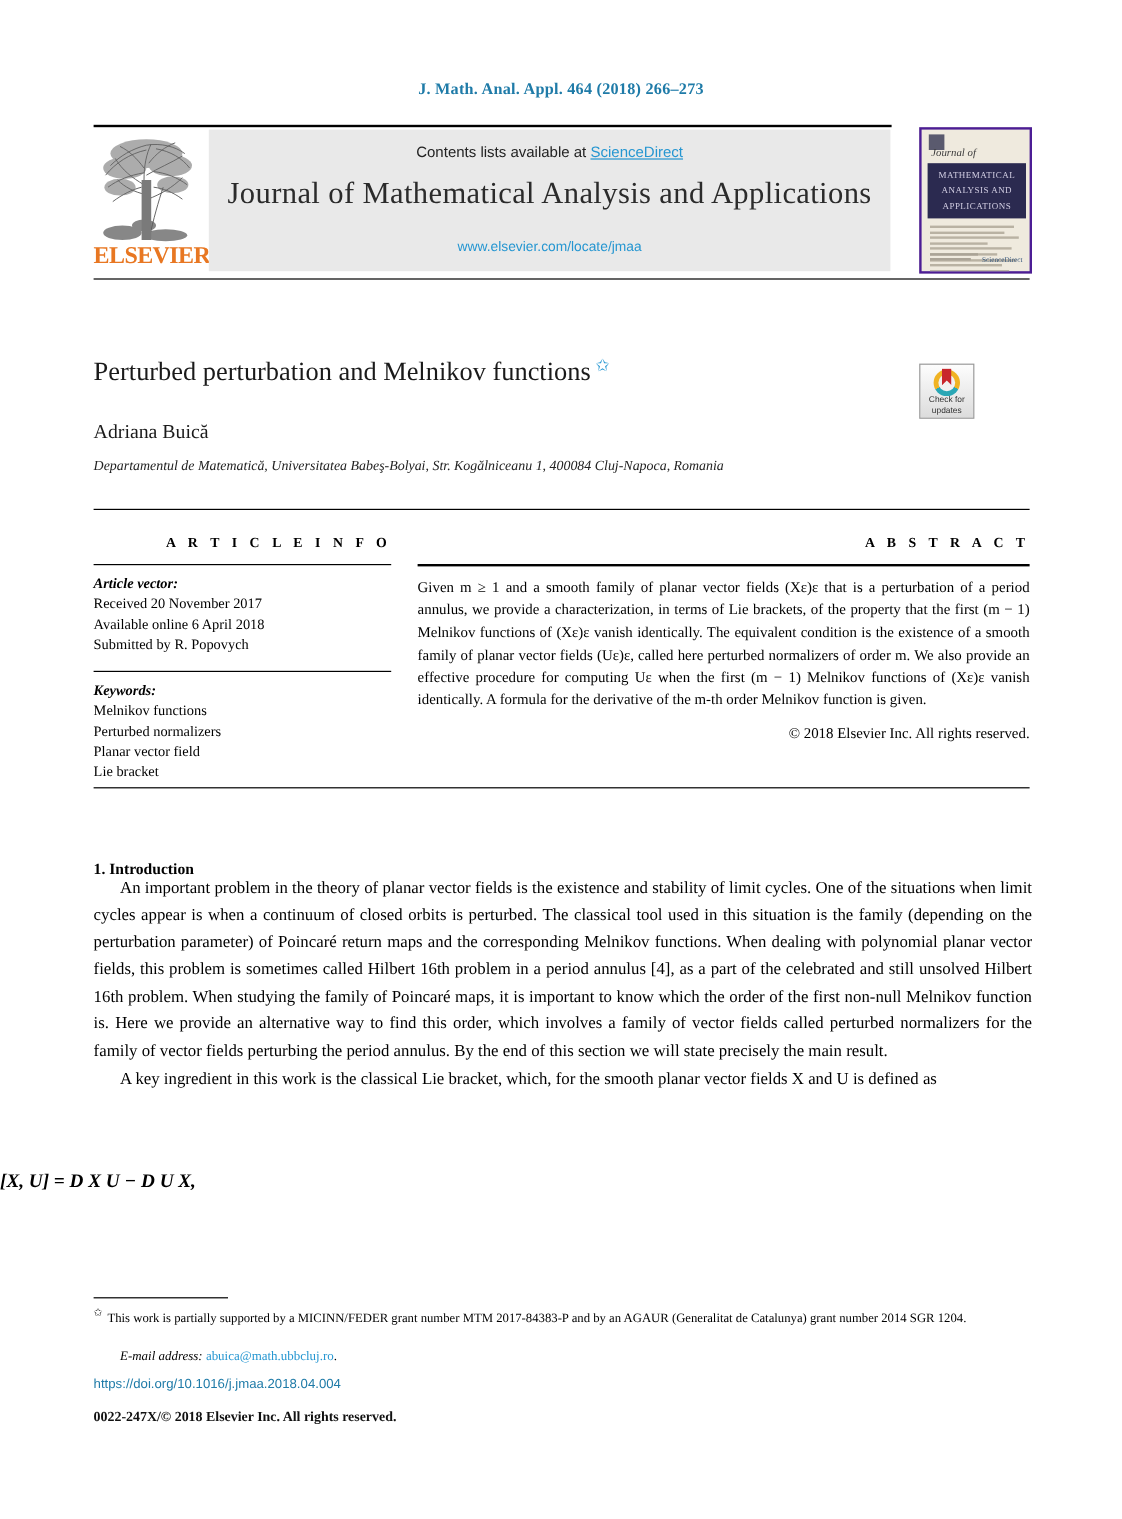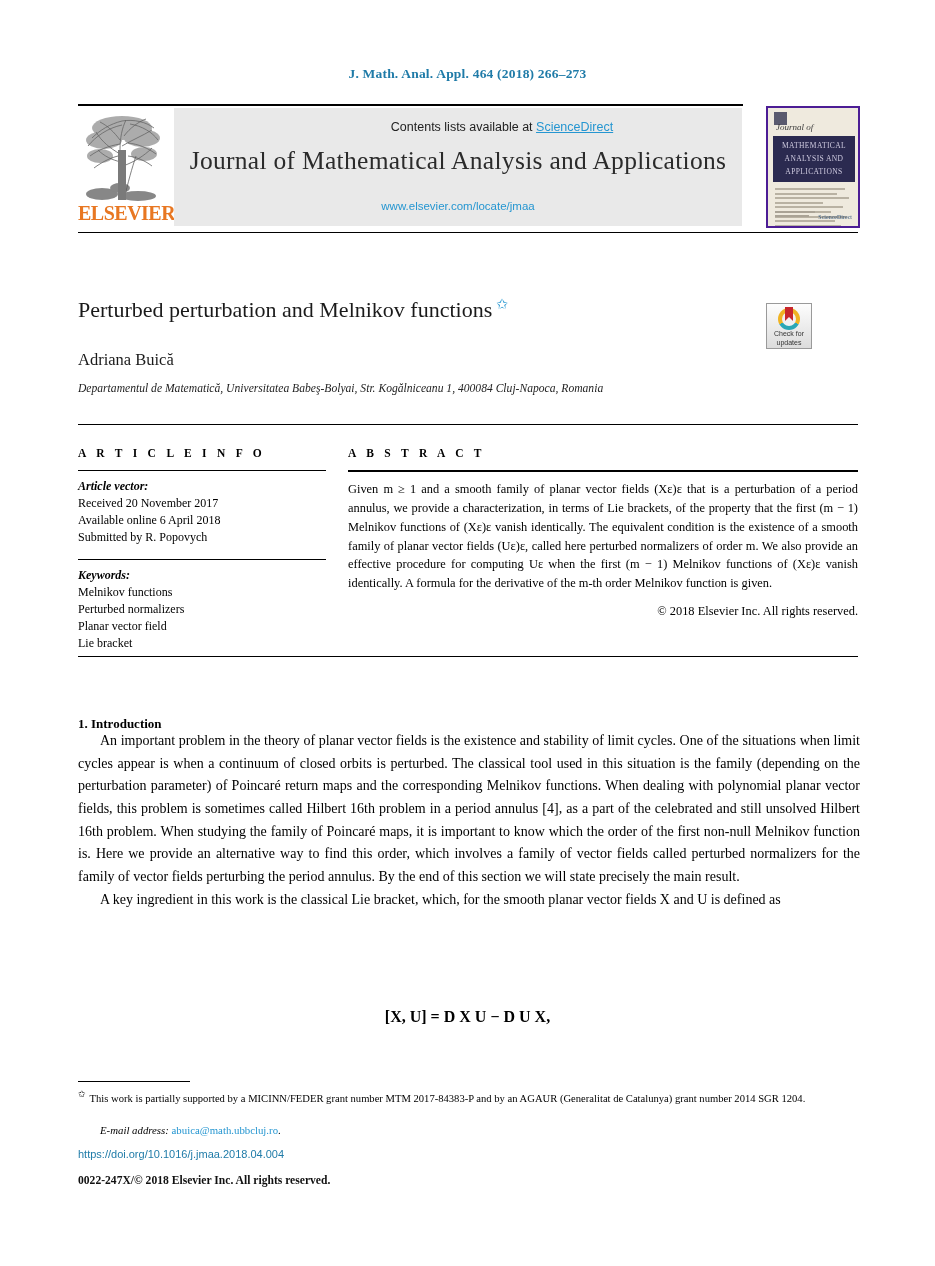--- a/index.html
+++ b/index.html
@@ -73,21 +73,20 @@
     width: 568px; height: 118px;
     background: #e9e9e9;
   }
   .contents-line {
     position: absolute;
     top: 12px; left: 0; width: 100%;
     text-align: center;
     font-family: "Liberation Sans", sans-serif;
     font-size: 12.5px;
     color: #222;
-    padding-left: 44px;
   }
   .sd-link { color: #2596d1; }
   .journal-title {
     position: absolute;
     top: 38px; left: 0; width: 100%;
     text-align: center;
     font-family: "Liberation Serif", serif;
     font-size: 25.5px;
     color: #2b2b2b;
     letter-spacing: .3px;
@@ -255,20 +254,21 @@
   .col-abs {
     position: absolute;
     left: 348px; top: 447px;
     width: 510px;
   }
   .sec-label {
     font-family: "Liberation Serif", serif;
     font-weight: bold;
     font-size: 11.5px;
     letter-spacing: 3.8px;
+    text-align: right;
   }
   .thinrule {
     height: 1px; background: #000; margin: 11px 0 8px 0;
   }
   .thinrule.tall { margin-top: 13px; }
   .info-head {
     font-family: "Liberation Serif", serif;
     font-style: italic;
     font-weight: bold;
     font-size: 12px;
@@ -314,23 +314,23 @@
     left: 78px; top: 730px;
     width: 782px;
     font-family: "Liberation Serif", serif;
     font-size: 14px;
     line-height: 1.62;
     text-align: justify;
   }
   .body-text p { margin: 0; text-indent: 22px; }
   .equation {
     position: absolute;
-    left: 0; top: 1008px; width: 935px;
-    text-align: center;
-    font-family: "Liberation Serif", serif;
+    left: 0; top: 976px; width: 935px;
+    font-family: "Liberation Serif", serif;
+    font-style: italic;
     font-weight: bold;
     font-size: 16px;
   }
 
   
   .foot-rule {
     position: absolute;
     left: 78px; top: 1081px;
     width: 112px; height: 1px;
     background: #000;

